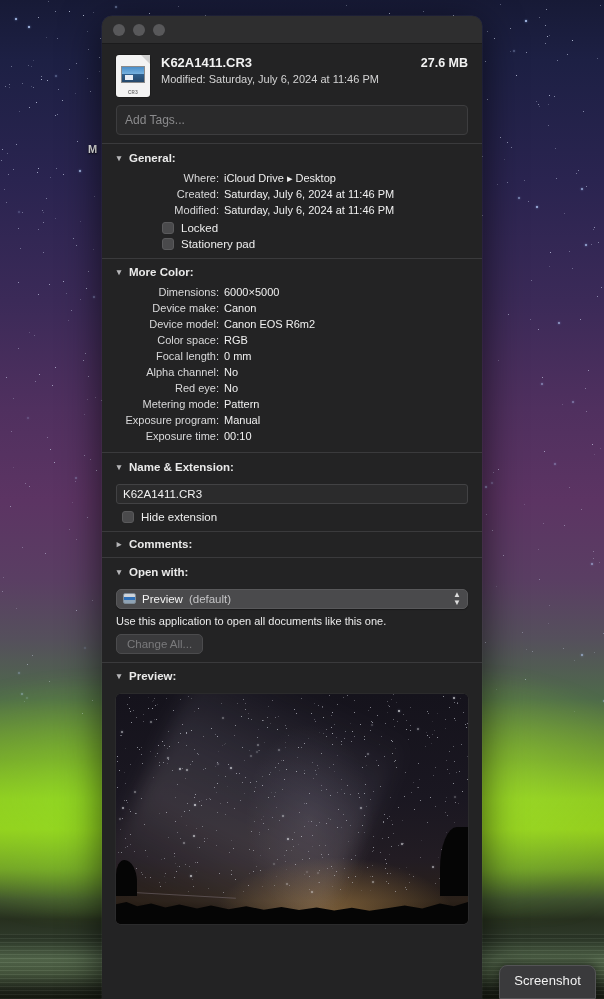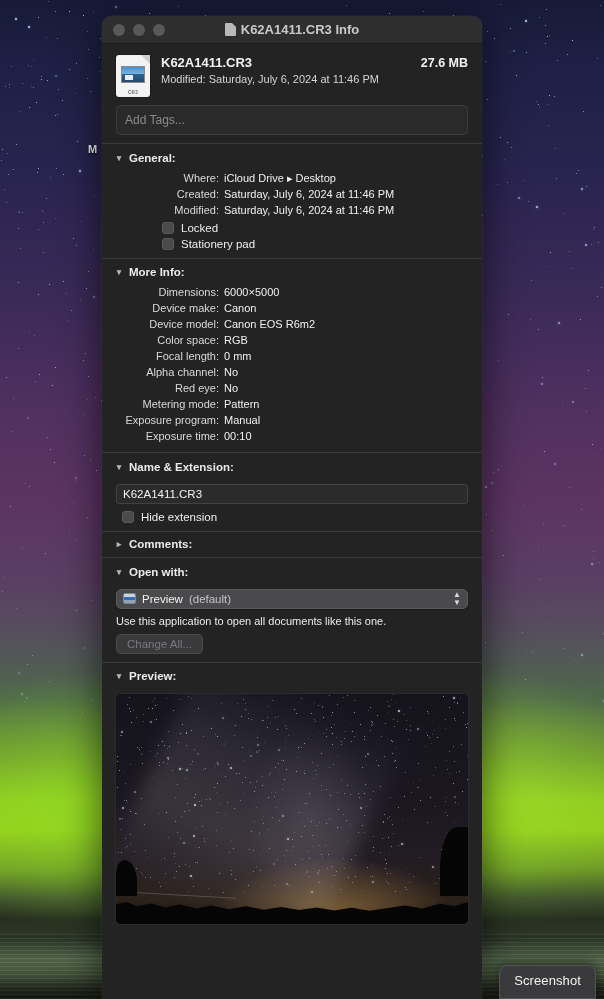--- a/index.html
+++ b/index.html
@@ -907,24 +907,20 @@
 </div>
 
 <div id="info-window">
 
   <div class="titlebar">
     <div class="traffic">
       <span></span>
       <span></span>
       <span></span>
     </div>
-    <div class="title-center">
-      <span class="title-doc-icon"></span>
-      <span>K62A1411.CR3 Info</span>
-    </div>
   </div>
 
   <div class="scroll">
 
     <div class="file-header">
       <div class="file-icon">
         <div class="thumb"></div>
         <div class="ext">CR3</div>
       </div>
       <div class="fh-text">
@@ -976,21 +972,21 @@
           <span>Stationery pad</span>
         </div>
       </div>
     </div>
 
     <div class="divider"></div>
 
     <div class="section">
       <div class="sec-head">
         <span class="chev">▾</span>
-        <span>More Info:</span>
+        <span>More Color:</span>
       </div>
       <div class="sec-body">
         <table class="kv">
           <tbody>
           <tr>
                 <td class="k">Dimensions:</td>
                 <td class="v">6000×5000</td>
               </tr>
           <tr>
                 <td class="k">Device make:</td>

